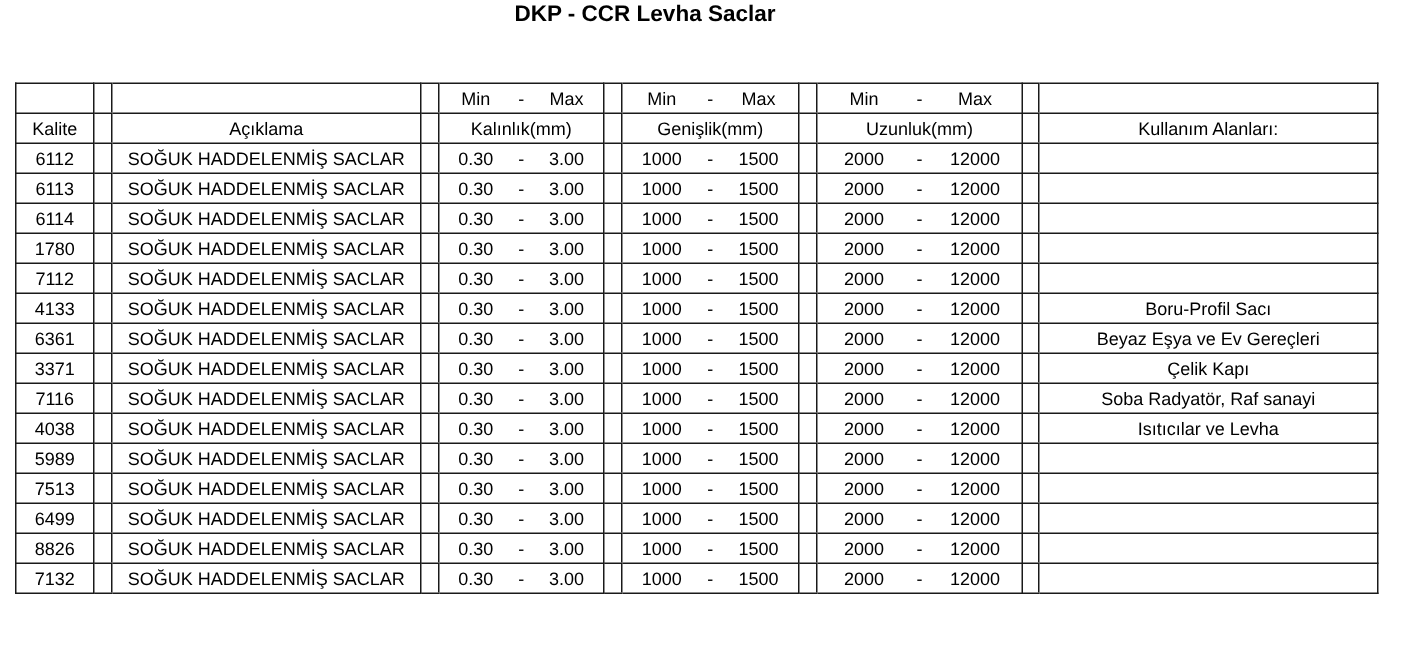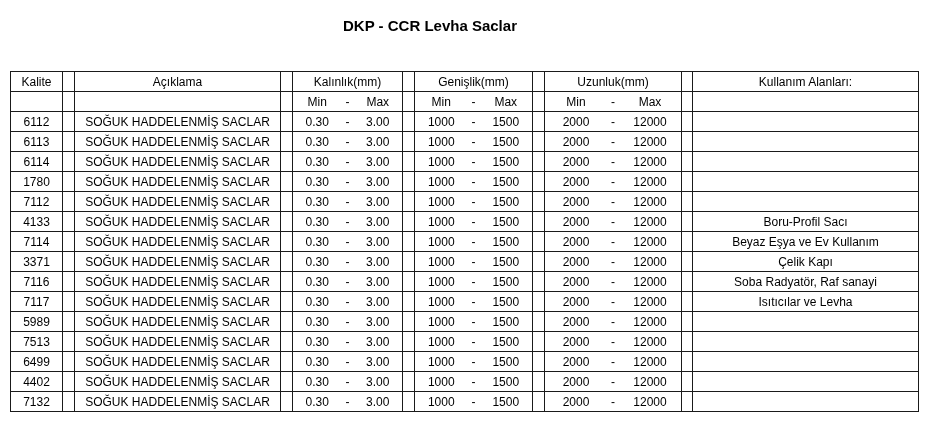--- a/index.html
+++ b/index.html
@@ -9,21 +9,20 @@
   }
   body {
     width: 934px;
     height: 435px;
     overflow: hidden;
     font-family: "Liberation Sans", sans-serif;
     color: #000000;
   }
   .page-title {
     width: 860px;
-    padding-top: 16px;
     line-height: 20px;
     text-align: center;
     font-size: 15px;
     font-weight: bold;
     color: #000000;
   }
   table.spec-table {
     border-collapse: collapse;
     table-layout: fixed;
     margin: 35px 0 0 10px;
@@ -77,33 +76,20 @@
       <col style="width:110px">
       <col style="width:12px">
       <col style="width:118px">
       <col style="width:12px">
       <col style="width:137px">
       <col style="width:11px">
       <col style="width:226px">
     </colgroup>
     <thead>
       <tr>
-        <th>Kalite</th>
-        <th class="sp"></th>
-        <th>Açıklama</th>
-        <th class="sp"></th>
-        <th>Kalınlık(mm)</th>
-        <th class="sp"></th>
-        <th>Genişlik(mm)</th>
-        <th class="sp"></th>
-        <th>Uzunluk(mm)</th>
-        <th class="sp"></th>
-        <th>Kullanım Alanları:</th>
-      </tr>
-      <tr>
         <th></th>
         <th class="sp"></th>
         <th></th>
         <th class="sp"></th>
         <th>
           <div class="mm">
             <span class="v">Min</span>
             <span class="dash">-</span>
             <span class="v">Max</span>
           </div>
@@ -120,20 +106,33 @@
         <th>
           <div class="mm">
             <span class="v">Min</span>
             <span class="dash">-</span>
             <span class="v">Max</span>
           </div>
         </th>
         <th class="sp"></th>
         <th></th>
       </tr>
+      <tr>
+        <th>Kalite</th>
+        <th class="sp"></th>
+        <th>Açıklama</th>
+        <th class="sp"></th>
+        <th>Kalınlık(mm)</th>
+        <th class="sp"></th>
+        <th>Genişlik(mm)</th>
+        <th class="sp"></th>
+        <th>Uzunluk(mm)</th>
+        <th class="sp"></th>
+        <th>Kullanım Alanları:</th>
+      </tr>
     </thead>
     <tbody>
   <tr>
     <td>6112</td>
     <td class="sp"></td>
     <td>SOĞUK HADDELENMİŞ SACLAR</td>
     <td class="sp"></td>
     <td>
       <div class="mm">
         <span class="v">0.30</span>
@@ -315,49 +314,49 @@
         <span class="v">2000</span>
         <span class="dash range-dash">-</span>
         <span class="v">12000</span>
       </div>
     </td>
     <td class="sp"></td>
     <td>Boru-Profil Sacı</td>
   </tr>
 
   <tr>
-    <td>7114</td>
-    <td class="sp"></td>
-    <td>SOĞUK HADDELENMİŞ SACLAR</td>
-    <td class="sp"></td>
-    <td>
-      <div class="mm">
-        <span class="v">0.30</span>
-        <span class="dash range-dash">-</span>
-        <span class="v">3.00</span>
-      </div>
-    </td>
-    <td class="sp"></td>
-    <td>
-      <div class="mm">
-        <span class="v">1000</span>
-        <span class="dash range-dash">-</span>
-        <span class="v">1500</span>
-      </div>
-    </td>
-    <td class="sp"></td>
-    <td>
-      <div class="mm">
-        <span class="v">2000</span>
-        <span class="dash range-dash">-</span>
-        <span class="v">12000</span>
-      </div>
-    </td>
-    <td class="sp"></td>
-    <td>Beyaz Eşya ve Ev Kullanım</td>
+    <td>6361</td>
+    <td class="sp"></td>
+    <td>SOĞUK HADDELENMİŞ SACLAR</td>
+    <td class="sp"></td>
+    <td>
+      <div class="mm">
+        <span class="v">0.30</span>
+        <span class="dash range-dash">-</span>
+        <span class="v">3.00</span>
+      </div>
+    </td>
+    <td class="sp"></td>
+    <td>
+      <div class="mm">
+        <span class="v">1000</span>
+        <span class="dash range-dash">-</span>
+        <span class="v">1500</span>
+      </div>
+    </td>
+    <td class="sp"></td>
+    <td>
+      <div class="mm">
+        <span class="v">2000</span>
+        <span class="dash range-dash">-</span>
+        <span class="v">12000</span>
+      </div>
+    </td>
+    <td class="sp"></td>
+    <td>Beyaz Eşya ve Ev Gereçleri</td>
   </tr>
 
   <tr>
     <td>3371</td>
     <td class="sp"></td>
     <td>SOĞUK HADDELENMİŞ SACLAR</td>
     <td class="sp"></td>
     <td>
       <div class="mm">
         <span class="v">0.30</span>
@@ -411,21 +410,21 @@
         <span class="v">2000</span>
         <span class="dash range-dash">-</span>
         <span class="v">12000</span>
       </div>
     </td>
     <td class="sp"></td>
     <td>Soba Radyatör, Raf sanayi</td>
   </tr>
 
   <tr>
-    <td>7117</td>
+    <td>4038</td>
     <td class="sp"></td>
     <td>SOĞUK HADDELENMİŞ SACLAR</td>
     <td class="sp"></td>
     <td>
       <div class="mm">
         <span class="v">0.30</span>
         <span class="dash range-dash">-</span>
         <span class="v">3.00</span>
       </div>
     </td>
@@ -539,21 +538,21 @@
         <span class="v">2000</span>
         <span class="dash range-dash">-</span>
         <span class="v">12000</span>
       </div>
     </td>
     <td class="sp"></td>
     <td></td>
   </tr>
 
   <tr>
-    <td>4402</td>
+    <td>8826</td>
     <td class="sp"></td>
     <td>SOĞUK HADDELENMİŞ SACLAR</td>
     <td class="sp"></td>
     <td>
       <div class="mm">
         <span class="v">0.30</span>
         <span class="dash range-dash">-</span>
         <span class="v">3.00</span>
       </div>
     </td>

